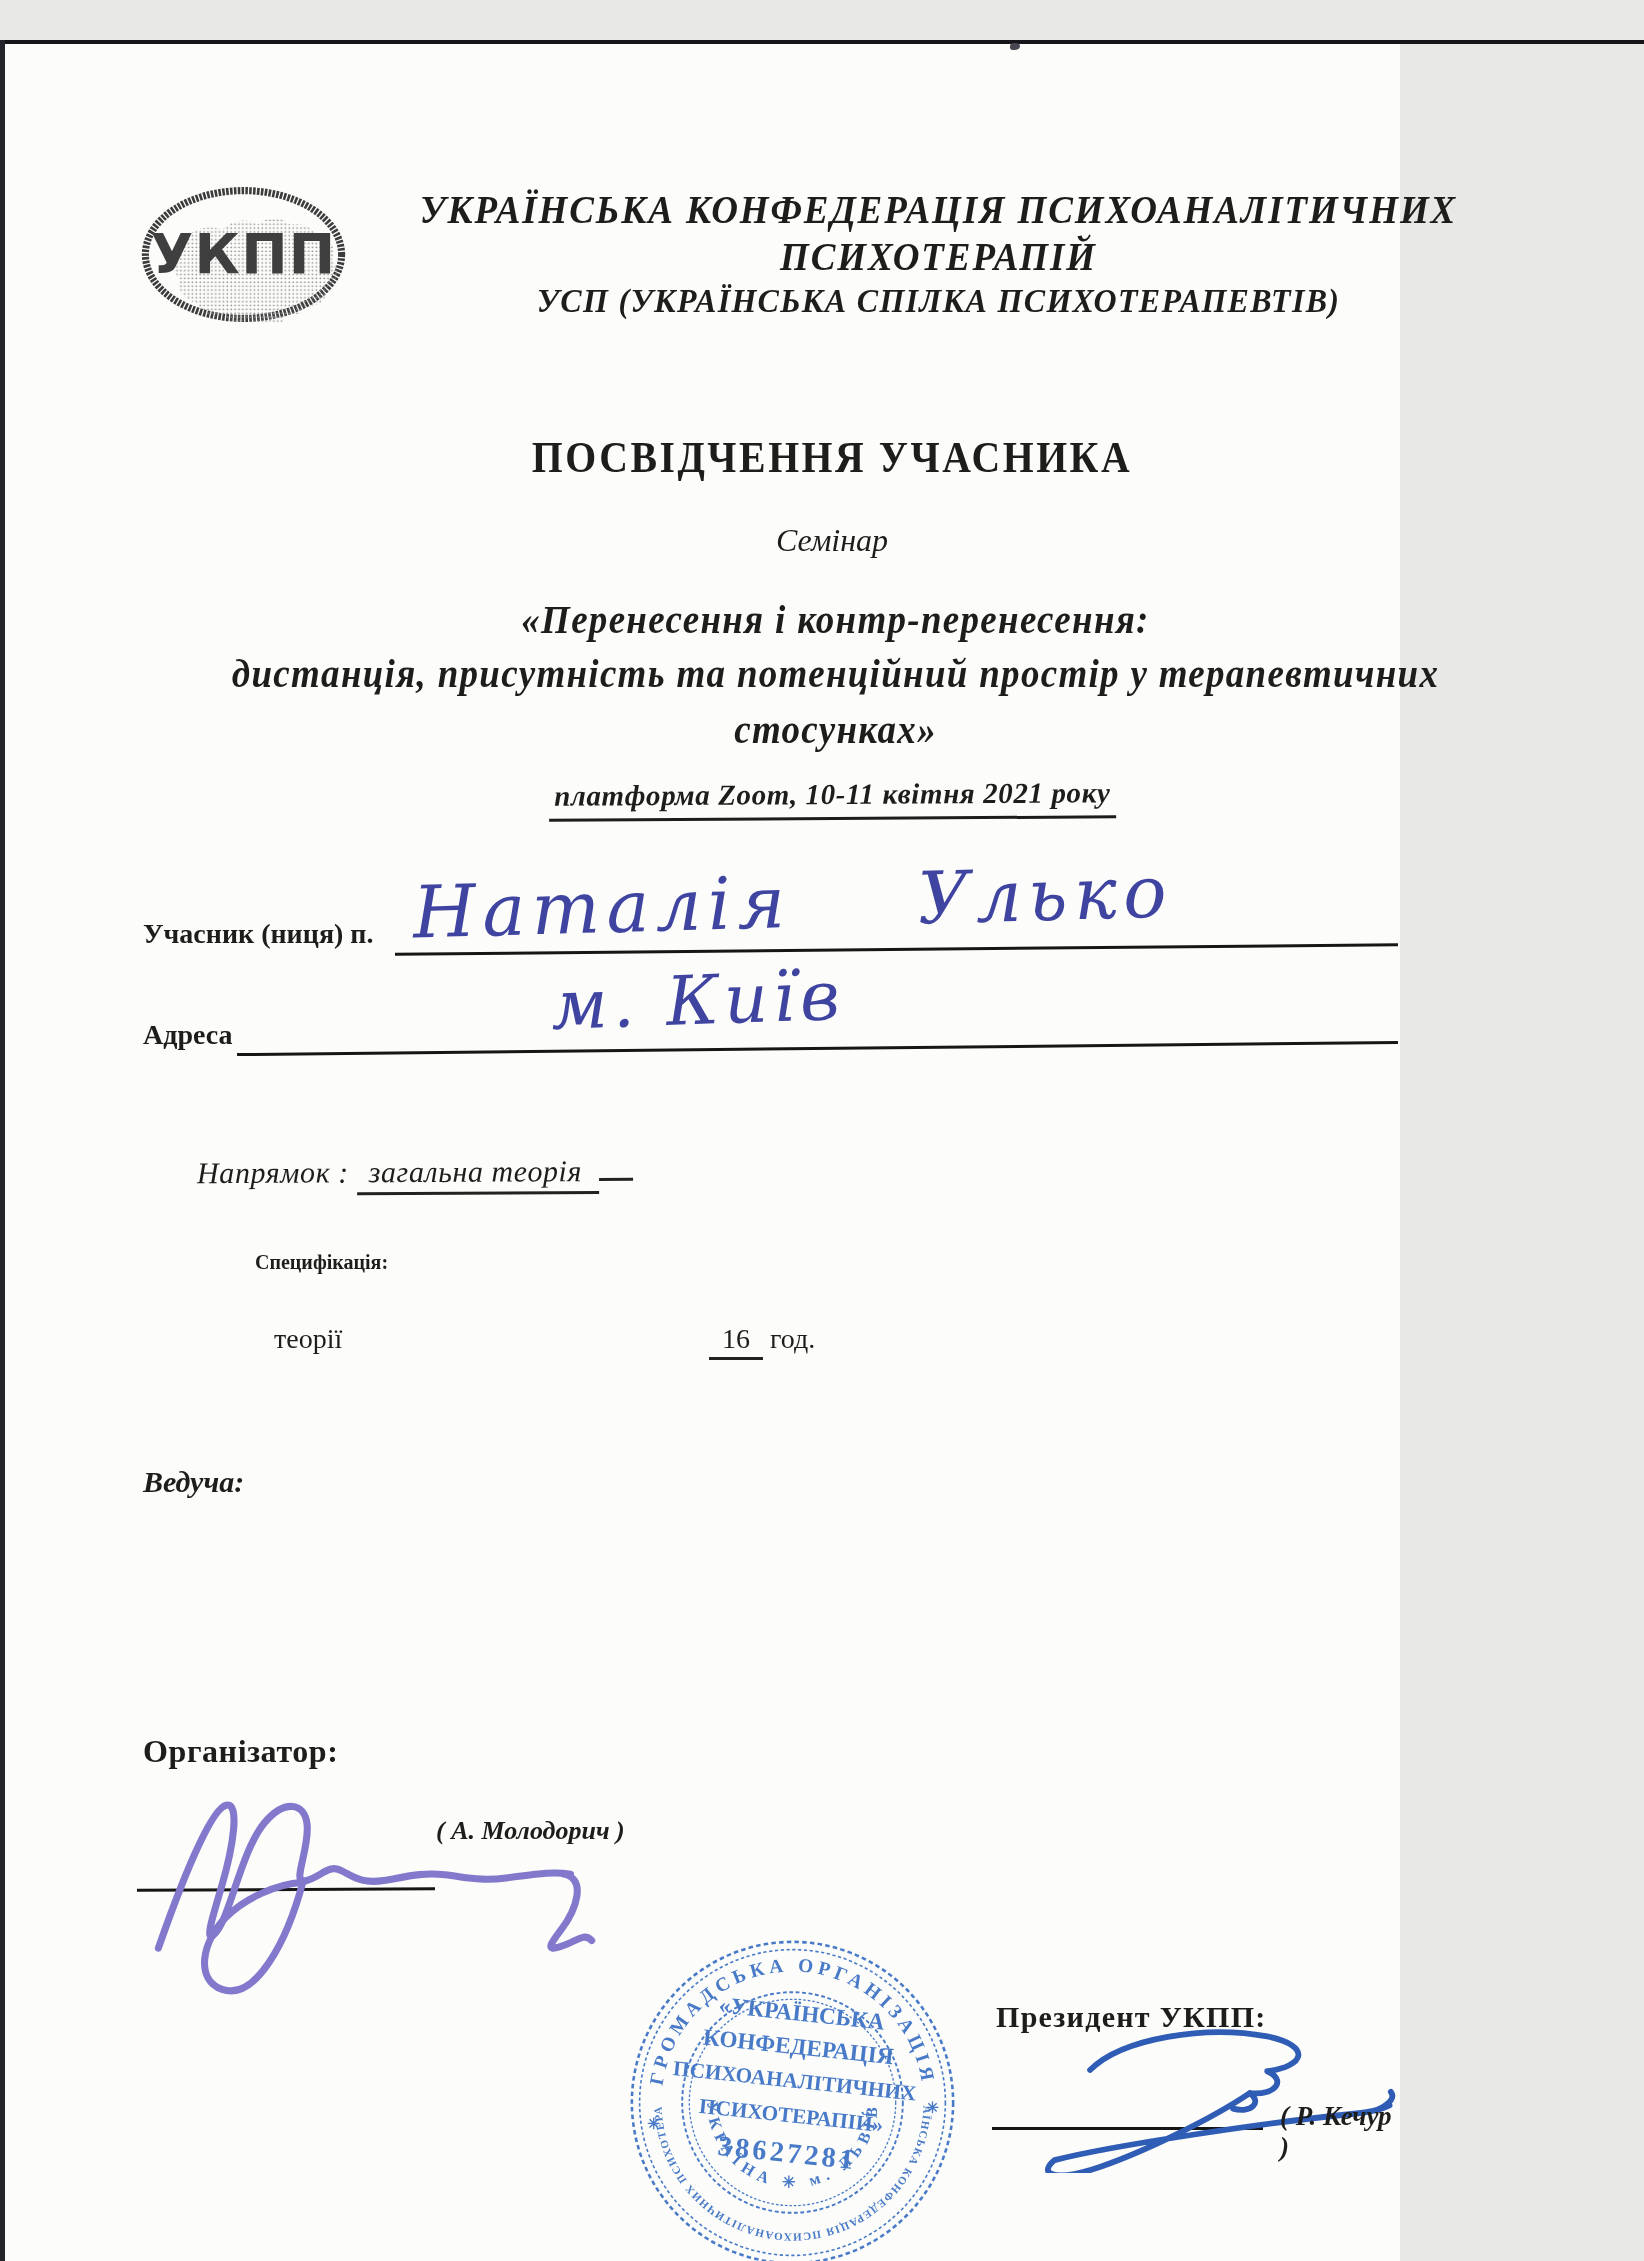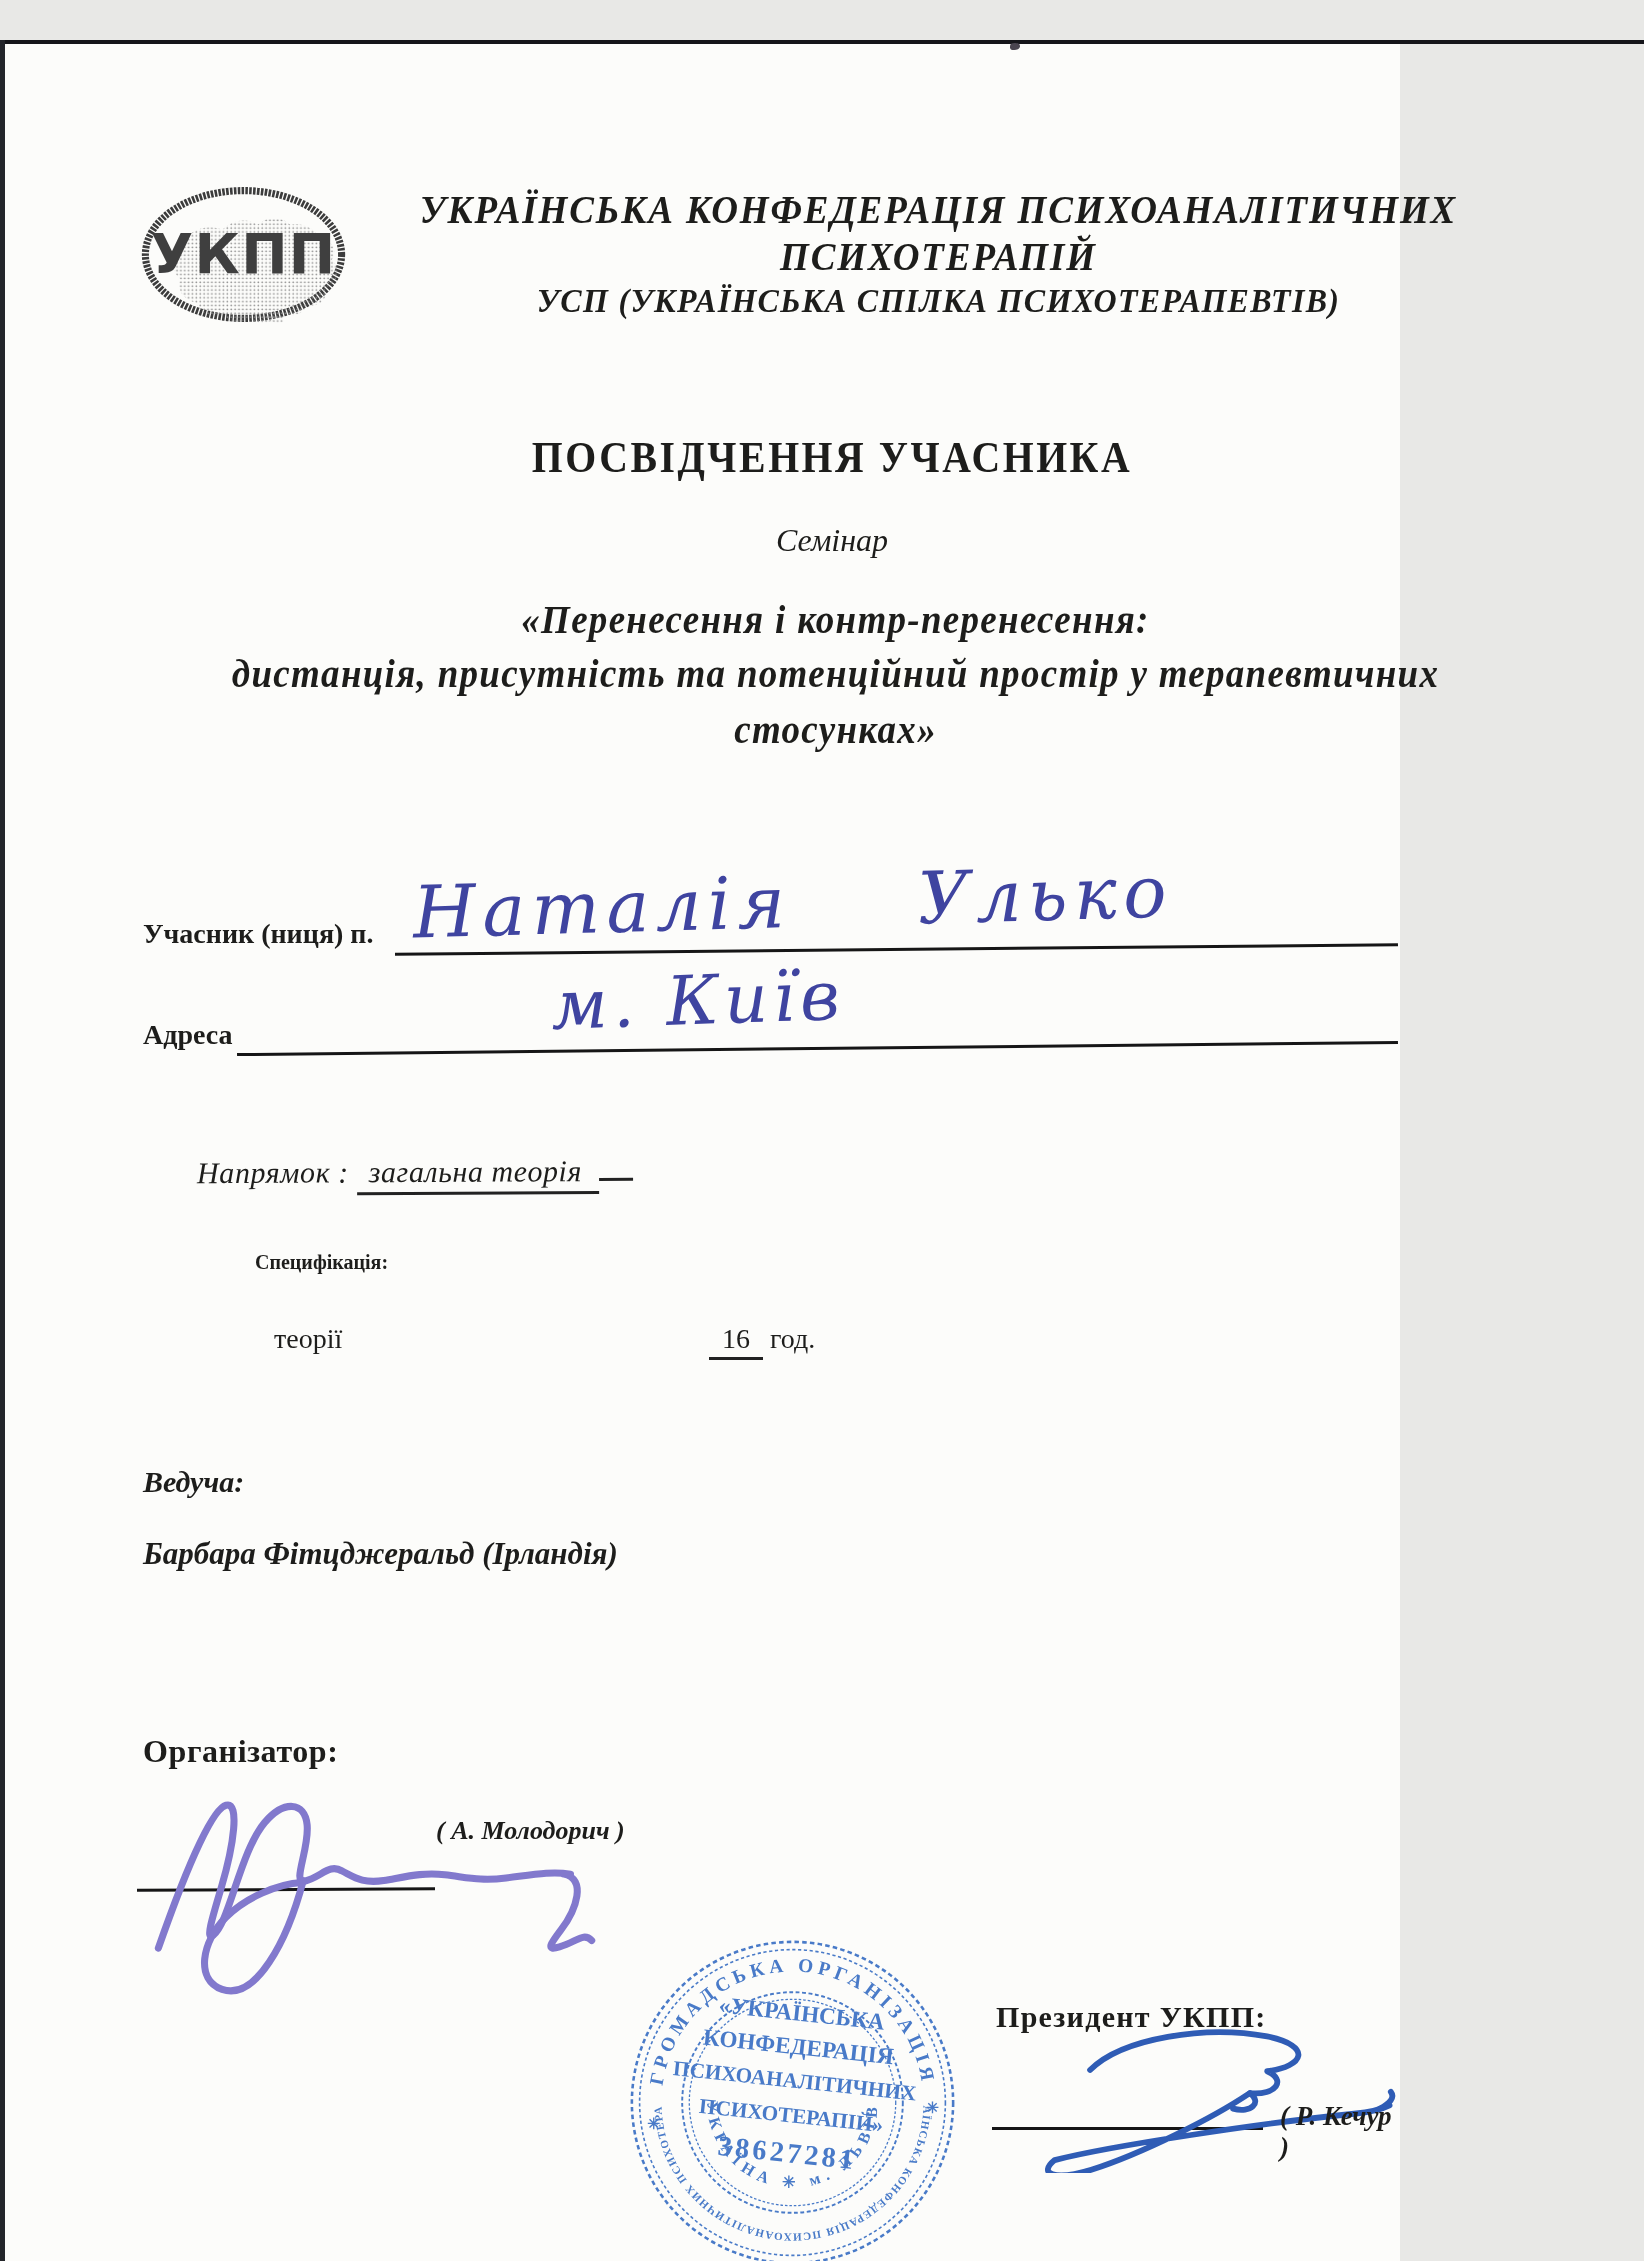--- a/index.html
+++ b/index.html
@@ -90,20 +90,23 @@
   <div class="abs ctr hdr1">УКРАЇНСЬКА КОНФЕДЕРАЦІЯ ПСИХОАНАЛІТИЧНИХ</div>
   <div class="abs ctr hdr2">ПСИХОТЕРАПІЙ</div>
   <div class="abs ctr hdr3">УСП (УКРАЇНСЬКА СПІЛКА ПСИХОТЕРАПЕВТІВ)</div>
 
   <div class="abs ctr doc-title">ПОСВІДЧЕННЯ УЧАСНИКА</div>
   <div class="abs ctr event-type">Семінар</div>
 
   <div class="abs ctr sem1">«Перенесення і контр-перенесення:</div>
   <div class="abs ctr sem2">дистанція, присутність та потенційний простір у терапевтичних</div>
   <div class="abs ctr sem3">стосунках»</div>
+  <div class="abs ctr platform">
+    <span>платформа Zoom, 10-11 квітня 2021 року</span>
+  </div>
 
   <div class="abs lab-part">Учасник (ниця) п.</div>
   <div class="abs rule rule-part"></div>
   <div class="abs hand hand-name">Наталія Улько</div>
 
   <div class="abs lab-addr">Адреса</div>
   <div class="abs rule rule-addr"></div>
   <div class="abs hand hand-city">м. Київ</div>
 
   <div class="abs direction">
@@ -112,21 +115,20 @@
   </div>
 
   <div class="abs spec-lab">Специфікація:</div>
   <div class="abs spec-item">теорії</div>
   <div class="abs spec-hours">
     <span class="hrs">16</span>
     <span>год.</span>
   </div>
 
   <div class="abs leader-lab">Ведуча:</div>
-  <div class="abs leader-name">Барбара Фітцджеральд (Ірландія)</div>
 
   <div class="abs org-lab">Організатор:</div>
   <div class="abs rule org-rule"></div>
   <svg class="abs org-sign" viewBox="0 0 780 410">
     <g fill="none" stroke="#8279cd" stroke-width="11" stroke-linecap="round" stroke-linejoin="round">
       <path d="M 45 300 C 80 200 125 85 150 78 C 172 72 162 140 143 205 C 128 255 118 288 130 280
                C 155 262 172 150 210 105 C 240 70 272 72 276 108 C 280 145 252 200 272 196
                C 298 190 310 168 330 180 C 350 190 362 200 395 195 C 430 189 455 182 490 186
                C 525 190 545 196 585 191 C 625 186 655 180 685 185"></path>
       <path d="M 675 185 C 710 192 695 240 670 272 C 655 292 645 305 668 298 C 695 290 705 275 718 288"></path>

